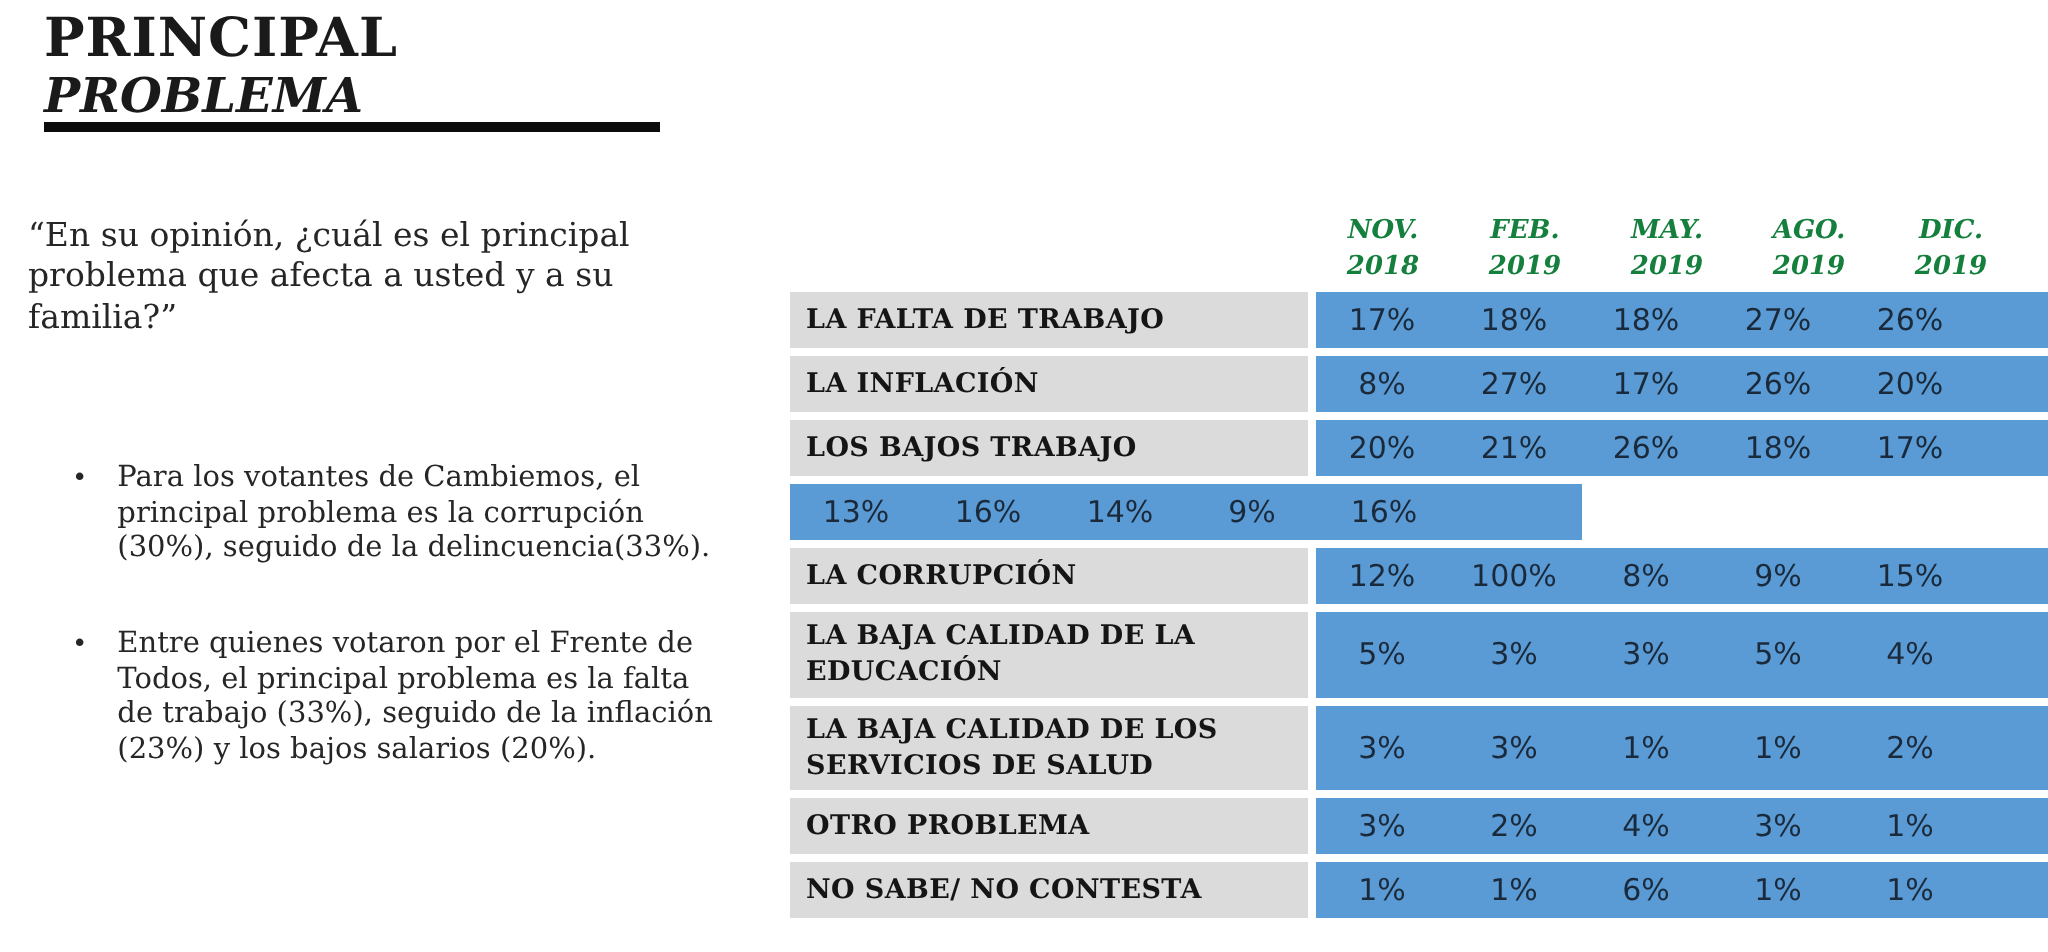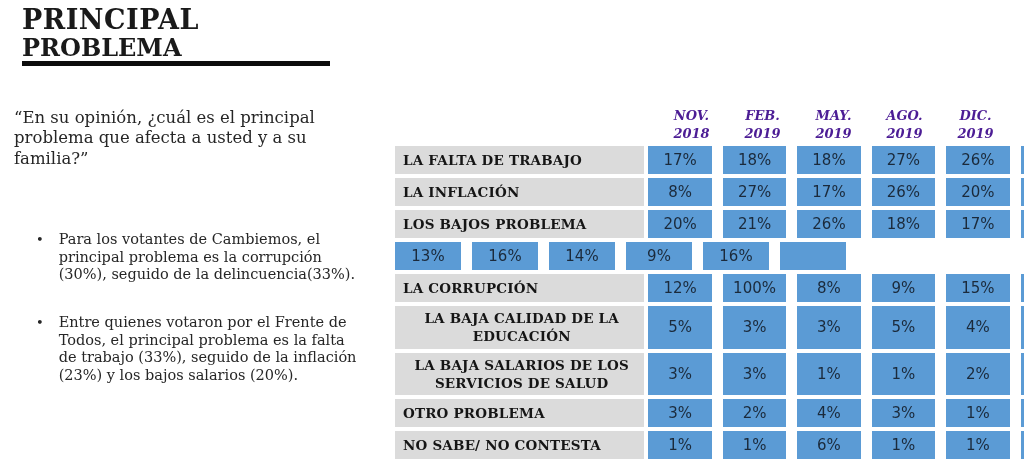--- a/index.html
+++ b/index.html
@@ -14,53 +14,53 @@
     width:1024px;height:476px;
     background:#ffffff;
     position:relative;
     overflow:hidden;
     font-family:"DejaVu Serif", serif;
     color:var(--ink);
   }
   
   .title-block{position:absolute;left:22px;top:6px;}
   .title-line1{font-size:27px;font-weight:bold;letter-spacing:.5px;line-height:1.05;}
-  .title-line2{font-size:24px;font-weight:bold;line-height:1.15;}
+  .title-line2{font-size:24px;font-weight:bold;font-style:italic;line-height:1.15;}
   .title-rule{position:absolute;left:22px;top:61px;width:308px;height:5px;background:#0c0c0c;}
   
   .question{
     position:absolute;left:14px;top:91px;width:362px;
     font-size:16.5px;line-height:1.25;color:#262626;
   }
   
   .bullets{position:absolute;left:36px;top:231px;width:330px;}
   .bullet{
     display:flex;gap:15px;margin-bottom:30px;
     font-size:14.5px;line-height:1.22;color:#262626;
   }
   .bullet-dot{flex:0 0 auto;font-size:13px;line-height:1.4;}
   
   .datatable{position:absolute;left:395px;top:104px;width:700px;}
   .thead{display:flex;margin-left:263px;margin-bottom:4px;}
   .colhead{
     width:67px;margin-right:4px;text-align:center;
     font-weight:bold;font-style:italic;font-size:13px;line-height:1.35;
-    padding-top:3px;color:#4c1d95;
+    padding-top:3px;color:#15803d;
   }
   .trow{display:flex;margin-bottom:4px;min-height:28px;}
   .labelcell{
     width:259px;margin-right:4px;
     background:var(--label-gray);
     display:flex;align-items:center;
     padding:3px 4px 3px 8px;
     font-weight:bold;font-size:13.5px;line-height:1.35;
-    color:#151515;letter-spacing:.2px;text-align:center;
+    color:#151515;letter-spacing:.2px;
   }
   .valcell{
-    width:66px;margin-right:11px;
+    width:66px;margin-right:0;
     background:var(--cell-blue);
     display:flex;align-items:center;justify-content:center;
     font-family:"DejaVu Sans", sans-serif;
     font-size:15px;color:var(--value-text);
   }
 </style>
 </head>
 <body>
 
 <div class="title-block">
@@ -118,21 +118,21 @@
       <div class="trow">
         <div class="labelcell">LA INFLACIÓN</div>
         <div class="valcell">8%</div>
         <div class="valcell">27%</div>
         <div class="valcell">17%</div>
         <div class="valcell">26%</div>
         <div class="valcell">20%</div>
         <div class="valcell"></div>
       </div>
       <div class="trow">
-        <div class="labelcell">LOS BAJOS PROBLEMA</div>
+        <div class="labelcell">LOS BAJOS TRABAJO</div>
         <div class="valcell">20%</div>
         <div class="valcell">21%</div>
         <div class="valcell">26%</div>
         <div class="valcell">18%</div>
         <div class="valcell">17%</div>
         <div class="valcell"></div>
       </div>
       <div class="trow">
         <div class="valcell">13%</div>
         <div class="valcell">16%</div>
@@ -153,21 +153,21 @@
       <div class="trow">
         <div class="labelcell">LA BAJA CALIDAD DE LA EDUCACIÓN</div>
         <div class="valcell">5%</div>
         <div class="valcell">3%</div>
         <div class="valcell">3%</div>
         <div class="valcell">5%</div>
         <div class="valcell">4%</div>
         <div class="valcell"></div>
       </div>
       <div class="trow">
-        <div class="labelcell">LA BAJA SALARIOS DE LOS SERVICIOS DE SALUD</div>
+        <div class="labelcell">LA BAJA CALIDAD DE LOS SERVICIOS DE SALUD</div>
         <div class="valcell">3%</div>
         <div class="valcell">3%</div>
         <div class="valcell">1%</div>
         <div class="valcell">1%</div>
         <div class="valcell">2%</div>
         <div class="valcell"></div>
       </div>
       <div class="trow">
         <div class="labelcell">OTRO PROBLEMA</div>
         <div class="valcell">3%</div>

